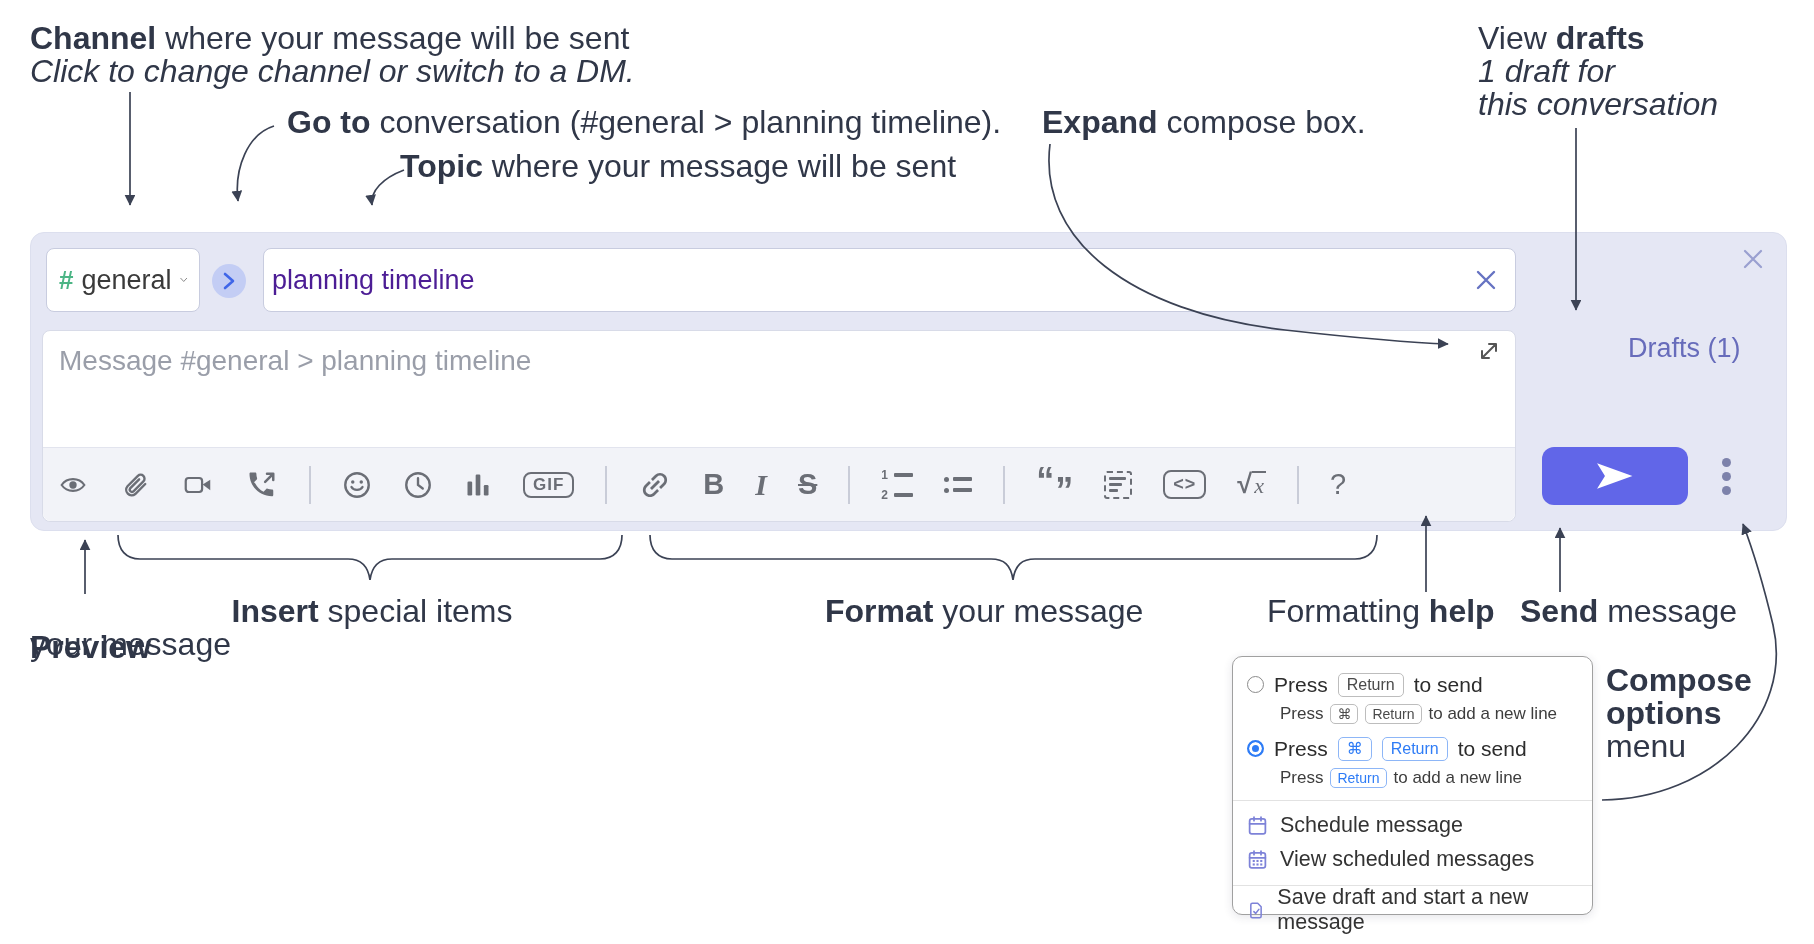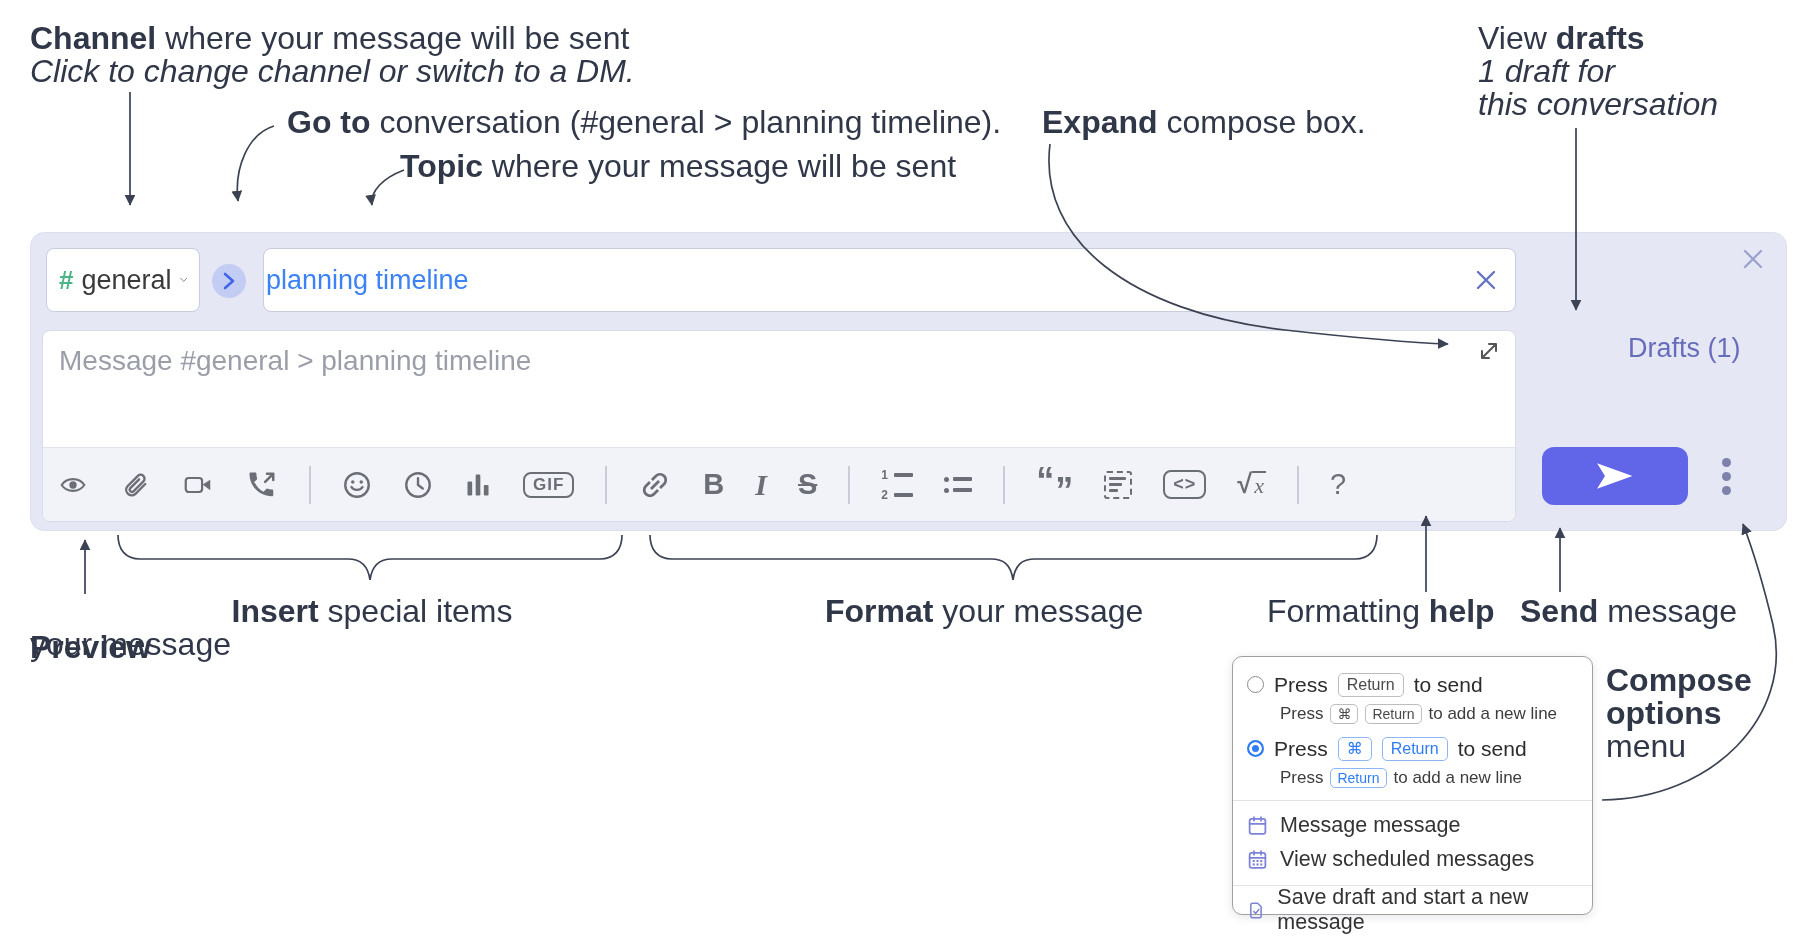--- a/index.html
+++ b/index.html
@@ -11,21 +11,21 @@
   .it{font-style:italic;}
   .center{text-align:center;}
 
   
   .panel{left:30px;top:232px;width:1757px;height:299px;background:#e5e7f4;border:1px solid #dcdfee;border-radius:14px;box-sizing:border-box;}
   .selector{left:46px;top:248px;width:154px;height:64px;background:#fff;border:1px solid #c8ccdf;border-radius:8px;box-sizing:border-box;display:flex;align-items:center;padding:0 12px;gap:8px;cursor:pointer;}
   .hash{color:#4cb585;font-weight:700;font-size:26px;}
   .chname{font-size:27px;color:#3a3a3a;}
   .gocircle{left:212px;top:264px;width:34px;height:34px;border-radius:50%;background:#c3cdf4;display:flex;align-items:center;justify-content:center;}
   .topic{left:263px;top:248px;width:1253px;height:64px;background:#fff;border:1px solid #c8ccdf;border-radius:8px;box-sizing:border-box;display:flex;align-items:center;}
-  .topic input{border:none;outline:none;background:transparent;font:27px "Liberation Sans","DejaVu Sans",sans-serif;color:#3b82f6;padding:0 2px;flex:1;}
+  .topic input{border:none;outline:none;background:transparent;font:27px "Liberation Sans","DejaVu Sans",sans-serif;color:#4c1d95;padding:0 8px;flex:1;}
   .clearx{width:34px;height:34px;margin-right:12px;display:flex;align-items:center;justify-content:center;cursor:pointer;}
   .closex{left:1738px;top:244px;width:30px;height:30px;display:flex;align-items:center;justify-content:center;cursor:pointer;}
   .msgwrap{left:42px;top:330px;width:1474px;height:192px;background:#fff;border:1px solid #d8dbe8;border-radius:8px;box-sizing:border-box;}
   .msgwrap textarea{position:absolute;left:0;top:0;width:100%;height:116px;border:none;outline:none;resize:none;background:transparent;font:28px "Liberation Sans","DejaVu Sans",sans-serif;color:#333;padding:14px 48px 0 16px;box-sizing:border-box;}
   .msgwrap textarea::placeholder{color:#9a9ea9;opacity:1;}
   .expand-ic{position:absolute;right:14px;top:8px;width:24px;height:24px;cursor:pointer;}
   .toolbar{position:absolute;left:0;bottom:0;width:100%;height:74px;background:#f2f3f8;border-top:1px solid #e2e4ee;border-radius:0 0 8px 8px;box-sizing:border-box;display:flex;align-items:center;gap:31px;padding:0 14px;}
   .tb{color:#6b6e76;display:flex;align-items:center;justify-content:center;cursor:pointer;flex:none;}
   .tbsep{width:2px;height:38px;background:#c9ccd8;flex:none;}
   .tb-b{font-size:29px;font-weight:700;}
@@ -288,21 +288,21 @@
       <span>Press</span>
       <span class="kbd small blue">Return</span>
       <span>to add a new line</span>
     </div>
     <div class="mdiv"></div>
     <div class="mitem">
       <svg width="21" height="21" viewBox="0 0 24 24">
         <rect x="3" y="4.5" width="18" height="17" rx="2.5" fill="none" stroke="#7d82d8" stroke-width="2"></rect>
         <path d="M3,10 H21 M8,2.5 V6.5 M16,2.5 V6.5" fill="none" stroke="#7d82d8" stroke-width="2" stroke-linecap="round"></path>
       </svg>
-      <span>Message message</span>
+      <span>Schedule message</span>
     </div>
     <div class="mitem">
       <svg width="21" height="21" viewBox="0 0 24 24">
         <rect x="3" y="4.5" width="18" height="17" rx="2.5" fill="none" stroke="#7d82d8" stroke-width="2"></rect>
         <path d="M3,10 H21 M8,2.5 V6.5 M16,2.5 V6.5" fill="none" stroke="#7d82d8" stroke-width="2" stroke-linecap="round"></path>
         <g fill="#7d82d8">
             <rect x="6.5" y="12.5" width="2.4" height="2.4"></rect>
             <rect x="10.8" y="12.5" width="2.4" height="2.4"></rect>
             <rect x="15.1" y="12.5" width="2.4" height="2.4"></rect>
             <rect x="6.5" y="16.5" width="2.4" height="2.4"></rect>

